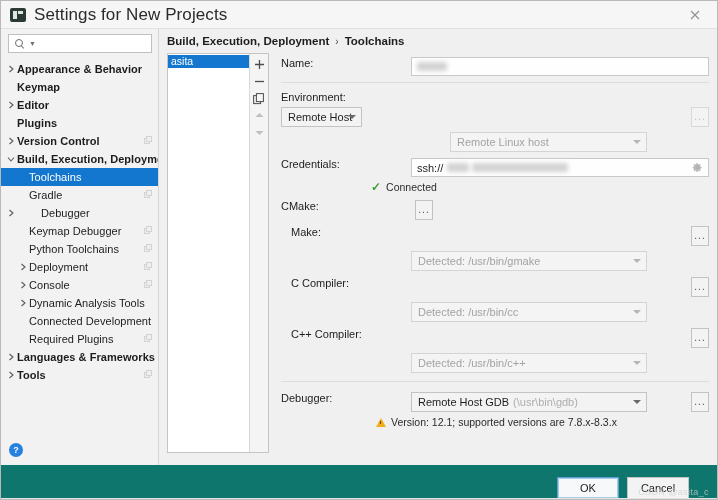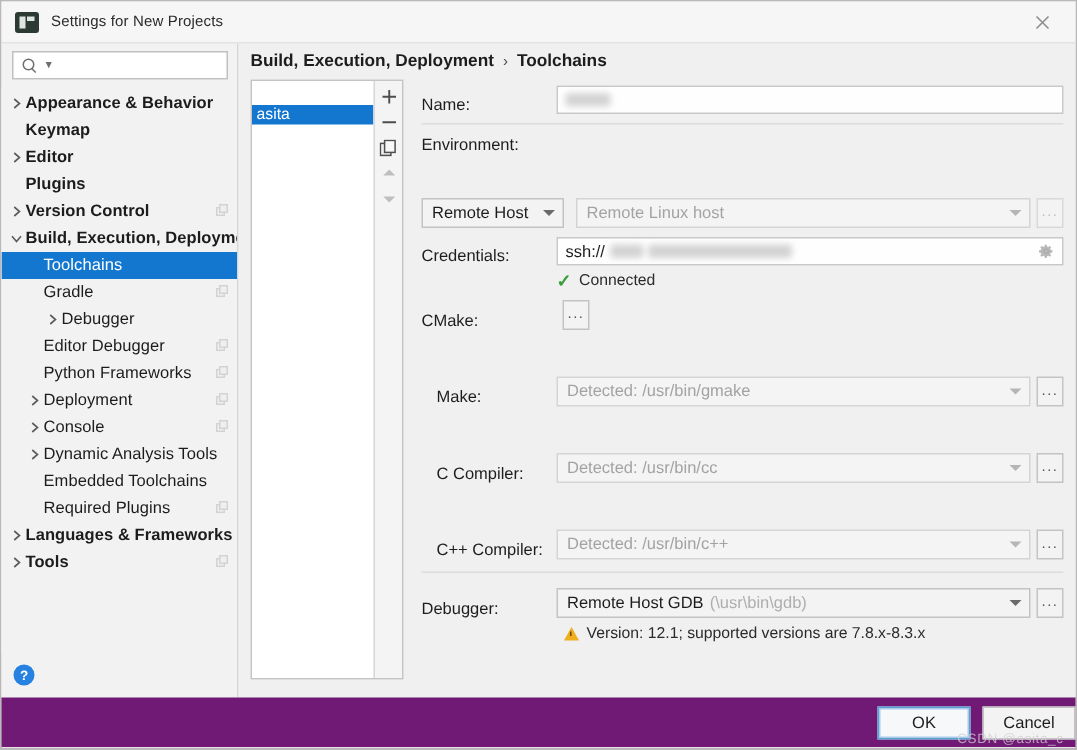--- a/index.html
+++ b/index.html
@@ -43,21 +43,21 @@
     width: 4px; height: 8px;
     background: #dfe6e1;
   }
   .app-icon::after {
     content: "";
     position: absolute; left: 8px; top: 3px;
     width: 5px; height: 3px;
     background: #dfe6e1;
   }
   .title-text {
-    font-size: 10px;
+    font-size: 17px;
     color: #2b2b2b;
     letter-spacing: .1px;
   }
   .close-btn {
     position: absolute; right: 0; top: 0;
     width: 44px; height: 27px;
     display: flex; align-items: center; justify-content: center;
     color: #8a8a8a;
     font-size: 13px;
     cursor: default;
@@ -215,21 +215,21 @@
   .list-panel {
     width: 102px; flex: none;
     display: flex;
     border: 1px solid #c4c4c4;
     background: #ffffff;
     margin-bottom: 12px;
   }
   .list-items {
     flex: 1;
     min-width: 0;
-    padding-top: 16px;
+    padding-top: 1px;
   }
   .list-item {
     height: 13px;
     line-height: 13px;
     font-size: 10.5px;
     padding-left: 3px;
     color: #1c1c1c;
     cursor: default;
     white-space: nowrap;
     overflow: hidden;
@@ -255,22 +255,23 @@
   .tb-btn.dim { opacity: .38; }
   .tb-btn svg { display: block; }
 
   
   .form-panel {
     flex: 1;
     min-width: 0;
     padding: 4px 8px 0 12px;
   }
   .row {
-    display: flex; align-items: flex-end;
+    display: flex; align-items: flex-start;
     margin-bottom: 6px;
+    gap: 40px;
   }
   .lbl {
     font-size: 11px;
     color: #1d1d1d;
     flex: none;
   }
   .lbl-w { width: 90px; }
   .lbl-w-ind { width: 90px; padding-left: 10px; }
 
   .textfield {
@@ -380,24 +381,24 @@
   .section-label {
     font-size: 11px;
     color: #1d1d1d;
     margin-bottom: 4px;
   }
 
   
   .footer {
     height: 34px;
     flex: none;
-    display: flex; align-items: center; justify-content: flex-end;
-    padding-right: 0;
+    display: flex; align-items: flex-end; justify-content: flex-end;
+    padding-right: 28px;
     position: relative;
-    background: #701a75;
+    background: #0f766e;
   }
   .btn {
     width: 62px; height: 22px;
     font-size: 11px;
     background: #f3f3f3;
     border: 1px solid #c3c3c3;
     display: flex; align-items: center; justify-content: center;
     margin-left: 8px;
     cursor: default;
     color: #1d1d1d;
@@ -497,39 +498,39 @@
             <span class="tree-label">Toolchains</span>
           </div>
           <div class="tree-row" style="padding-left: 16px; align-items: center;">
             <span class="arrow"></span>
             <span class="tree-label">Gradle</span>
             <span class="scope-icon">
               <i></i>
               <i></i>
             </span>
           </div>
-          <div class="tree-row" style="padding-left: 28px;">
+          <div class="tree-row" style="padding-left: 4px; gap: 24px;">
             <span class="arrow">
               <svg width="7" height="8" viewBox="0 0 7 8">
                 <path d="M1.5,1 L5,4 L1.5,7" stroke="#5c5c5c" stroke-width="1.1" fill="none"></path>
               </svg>
             </span>
             <span class="tree-label">Debugger</span>
           </div>
           <div class="tree-row" style="padding-left: 16px;">
             <span class="arrow"></span>
-            <span class="tree-label">Editor Debugger</span>
+            <span class="tree-label">Keymap Debugger</span>
             <span class="scope-icon">
               <i></i>
               <i></i>
             </span>
           </div>
           <div class="tree-row" style="padding-left: 16px;">
             <span class="arrow"></span>
-            <span class="tree-label">Python Frameworks</span>
+            <span class="tree-label">Python Toolchains</span>
             <span class="scope-icon">
               <i></i>
               <i></i>
             </span>
           </div>
           <div class="tree-row" style="padding-left: 16px;">
             <span class="arrow">
               <svg width="7" height="8" viewBox="0 0 7 8">
                 <path d="M1.5,1 L5,4 L1.5,7" stroke="#5c5c5c" stroke-width="1.1" fill="none"></path>
               </svg>
@@ -555,21 +556,21 @@
           <div class="tree-row" style="padding-left: 16px;">
             <span class="arrow">
               <svg width="7" height="8" viewBox="0 0 7 8">
                 <path d="M1.5,1 L5,4 L1.5,7" stroke="#5c5c5c" stroke-width="1.1" fill="none"></path>
               </svg>
             </span>
             <span class="tree-label">Dynamic Analysis Tools</span>
           </div>
           <div class="tree-row" style="padding-left: 16px;">
             <span class="arrow"></span>
-            <span class="tree-label">Embedded Toolchains</span>
+            <span class="tree-label">Connected Development</span>
           </div>
           <div class="tree-row" style="padding-left: 16px;">
             <span class="arrow"></span>
             <span class="tree-label">Required Plugins</span>
             <span class="scope-icon">
               <i></i>
               <i></i>
             </span>
           </div>
           <div class="tree-row bold" style="padding-left: 4px;">
@@ -649,21 +650,21 @@
             <div class="textfield">
               <span class="blur tiny"></span>
             </div>
           </div>
 
           <div class="divider"></div>
 
           <div class="section-label">Environment:</div>
 
           <div class="row">
-            <div class="combo" style="width:95px;">
+            <div class="combo" style="width:81px;">
               <span>Remote Host</span>
               <span class="chev"></span>
             </div>
             <div style="width:8px;flex:none;"></div>
             <div class="combo grow disabled">
               <span>Remote Linux host</span>
               <span class="chev"></span>
             </div>
             <div class="ellipsis-btn disabled">...</div>
           </div>

